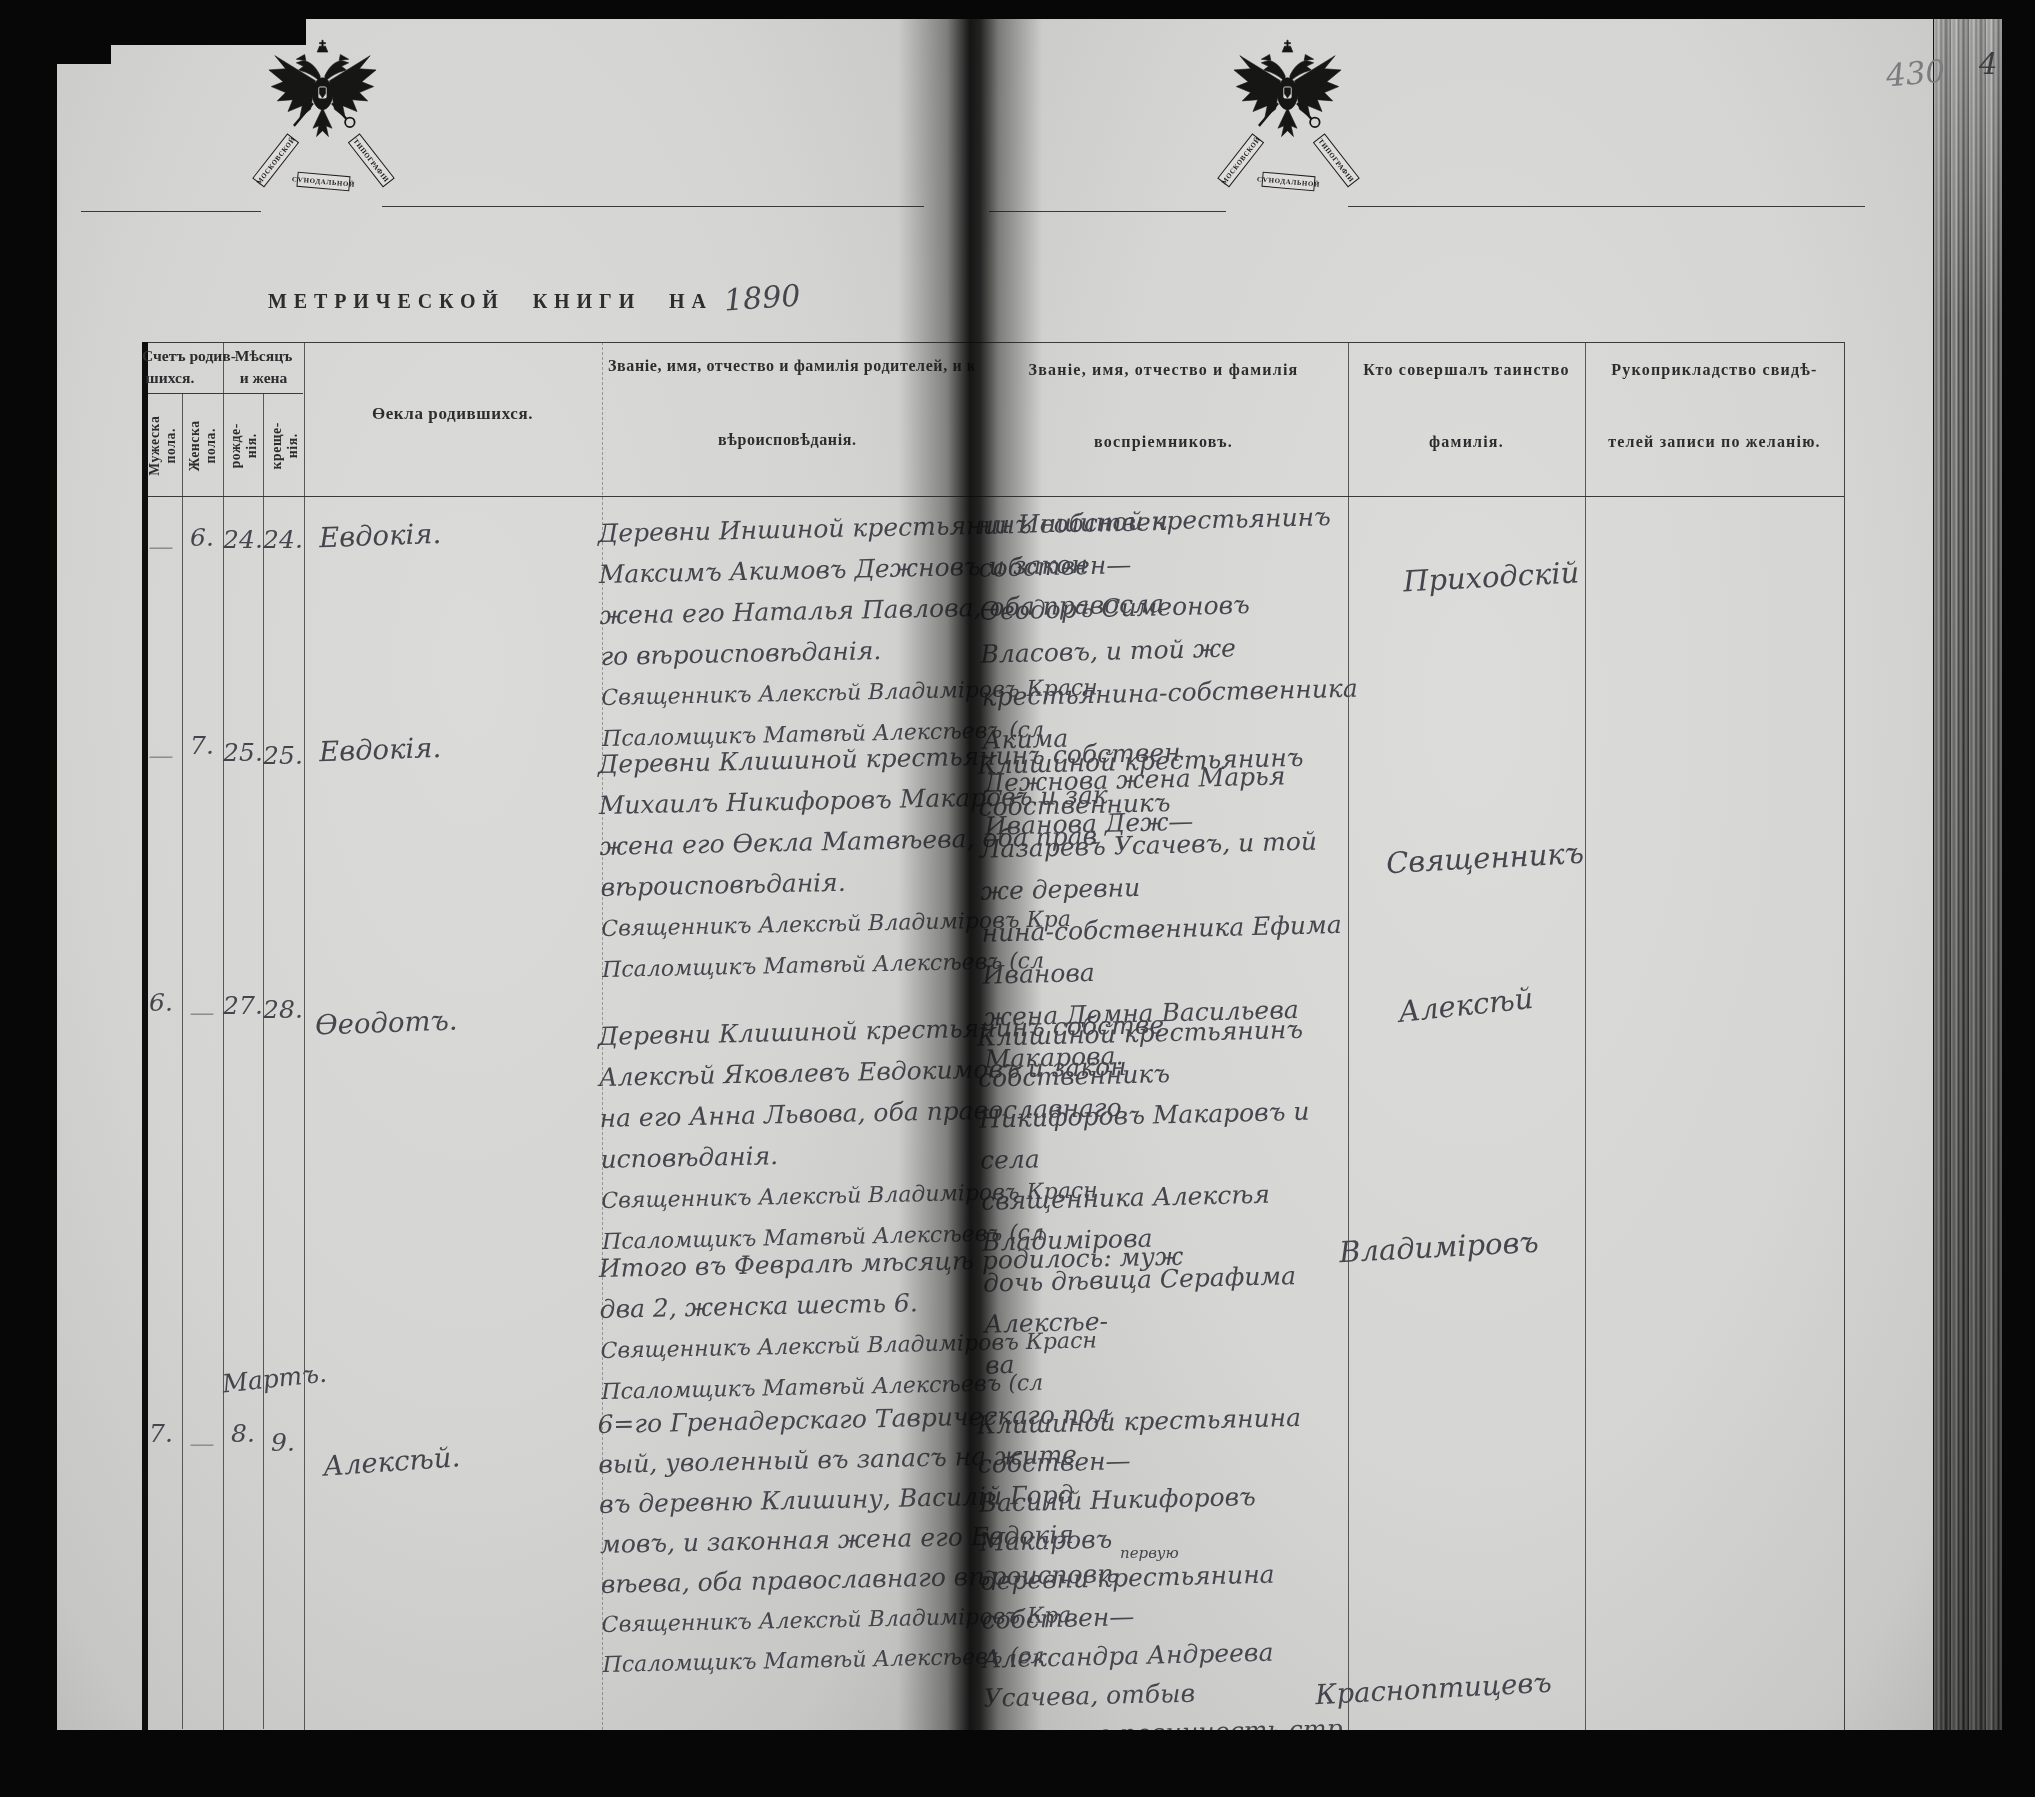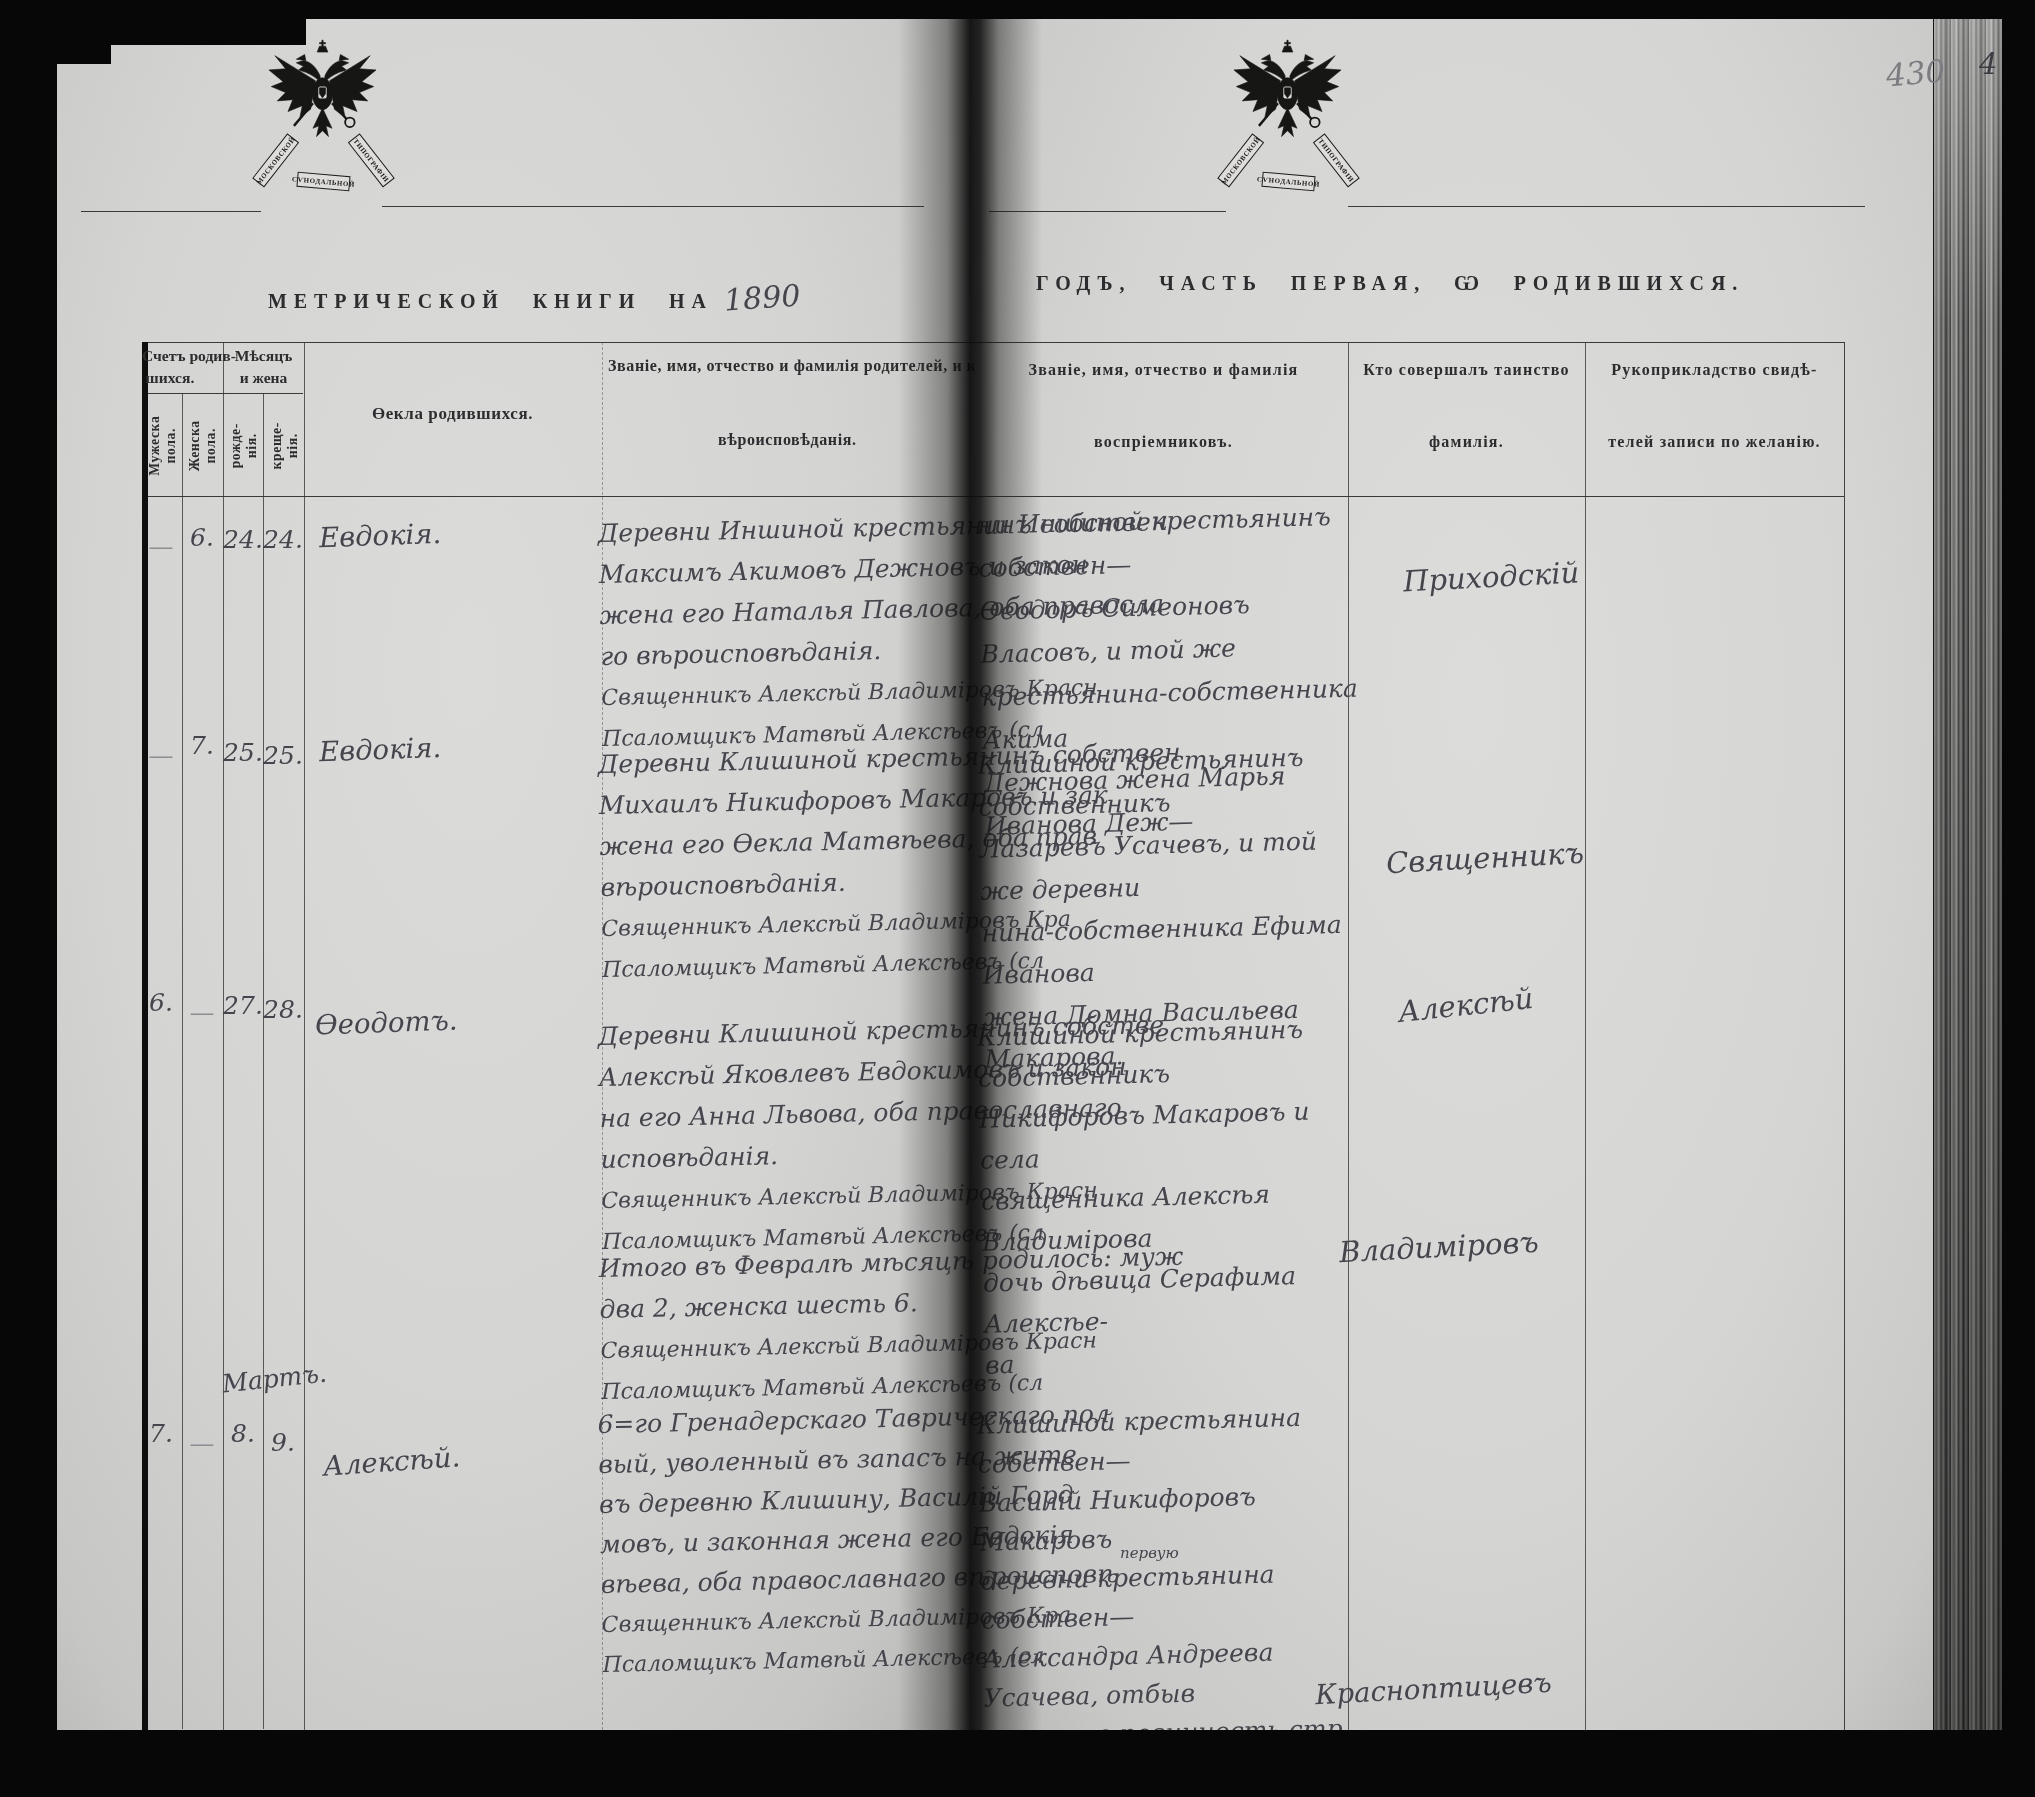--- a/index.html
+++ b/index.html
@@ -109,21 +109,20 @@
       </div>
     <div class="ribbon" style="left:80px;top:114px;width:55px;transform:rotate(52deg);">
         <span>ТИПОГРАФІИ</span>
       </div>
   </div>
 
   <div class="abs" style="left:268px;top:280px;z-index:12;display:flex;align-items:baseline;">
     <span class="ph title">МЕТРИЧЕСКОЙ КНИГИ НА</span>
     <span class="hw" style="font-size:30px;margin-left:11.2px;transform:rotate(-4deg);">1890</span>
   </div>
-  <div class="ph title abs" style="left:1036px;top:272px;">ГОДЪ, ЧАСТЬ ПЕРВАЯ, Ѡ РОДИВШИХСЯ.</div>
 
   <div class="folio abs" style="left:1886px;top:55px;font-size:31px;color:#7c7b80;transform:rotate(-5deg);">430</div>
   <div class="folio abs" style="left:1979px;top:47px;font-size:29px;color:#3d3c42;">4</div>
 
   <div class="heavy-border" style="left:142px;top:342px;height:1388px;"></div>
   <div class="line-h" style="left:142px;top:342px;width:833px;"></div>
   <div class="line-h" style="left:148px;top:393px;width:155px;height:0.6px;"></div>
   <div class="line-h" style="left:142px;top:496px;width:833px;height:0.6px;"></div>
   <div class="line-v" style="left:182px;top:393px;height:1336px;"></div>
   <div class="line-v" style="left:223px;top:342px;height:1388px;"></div>

